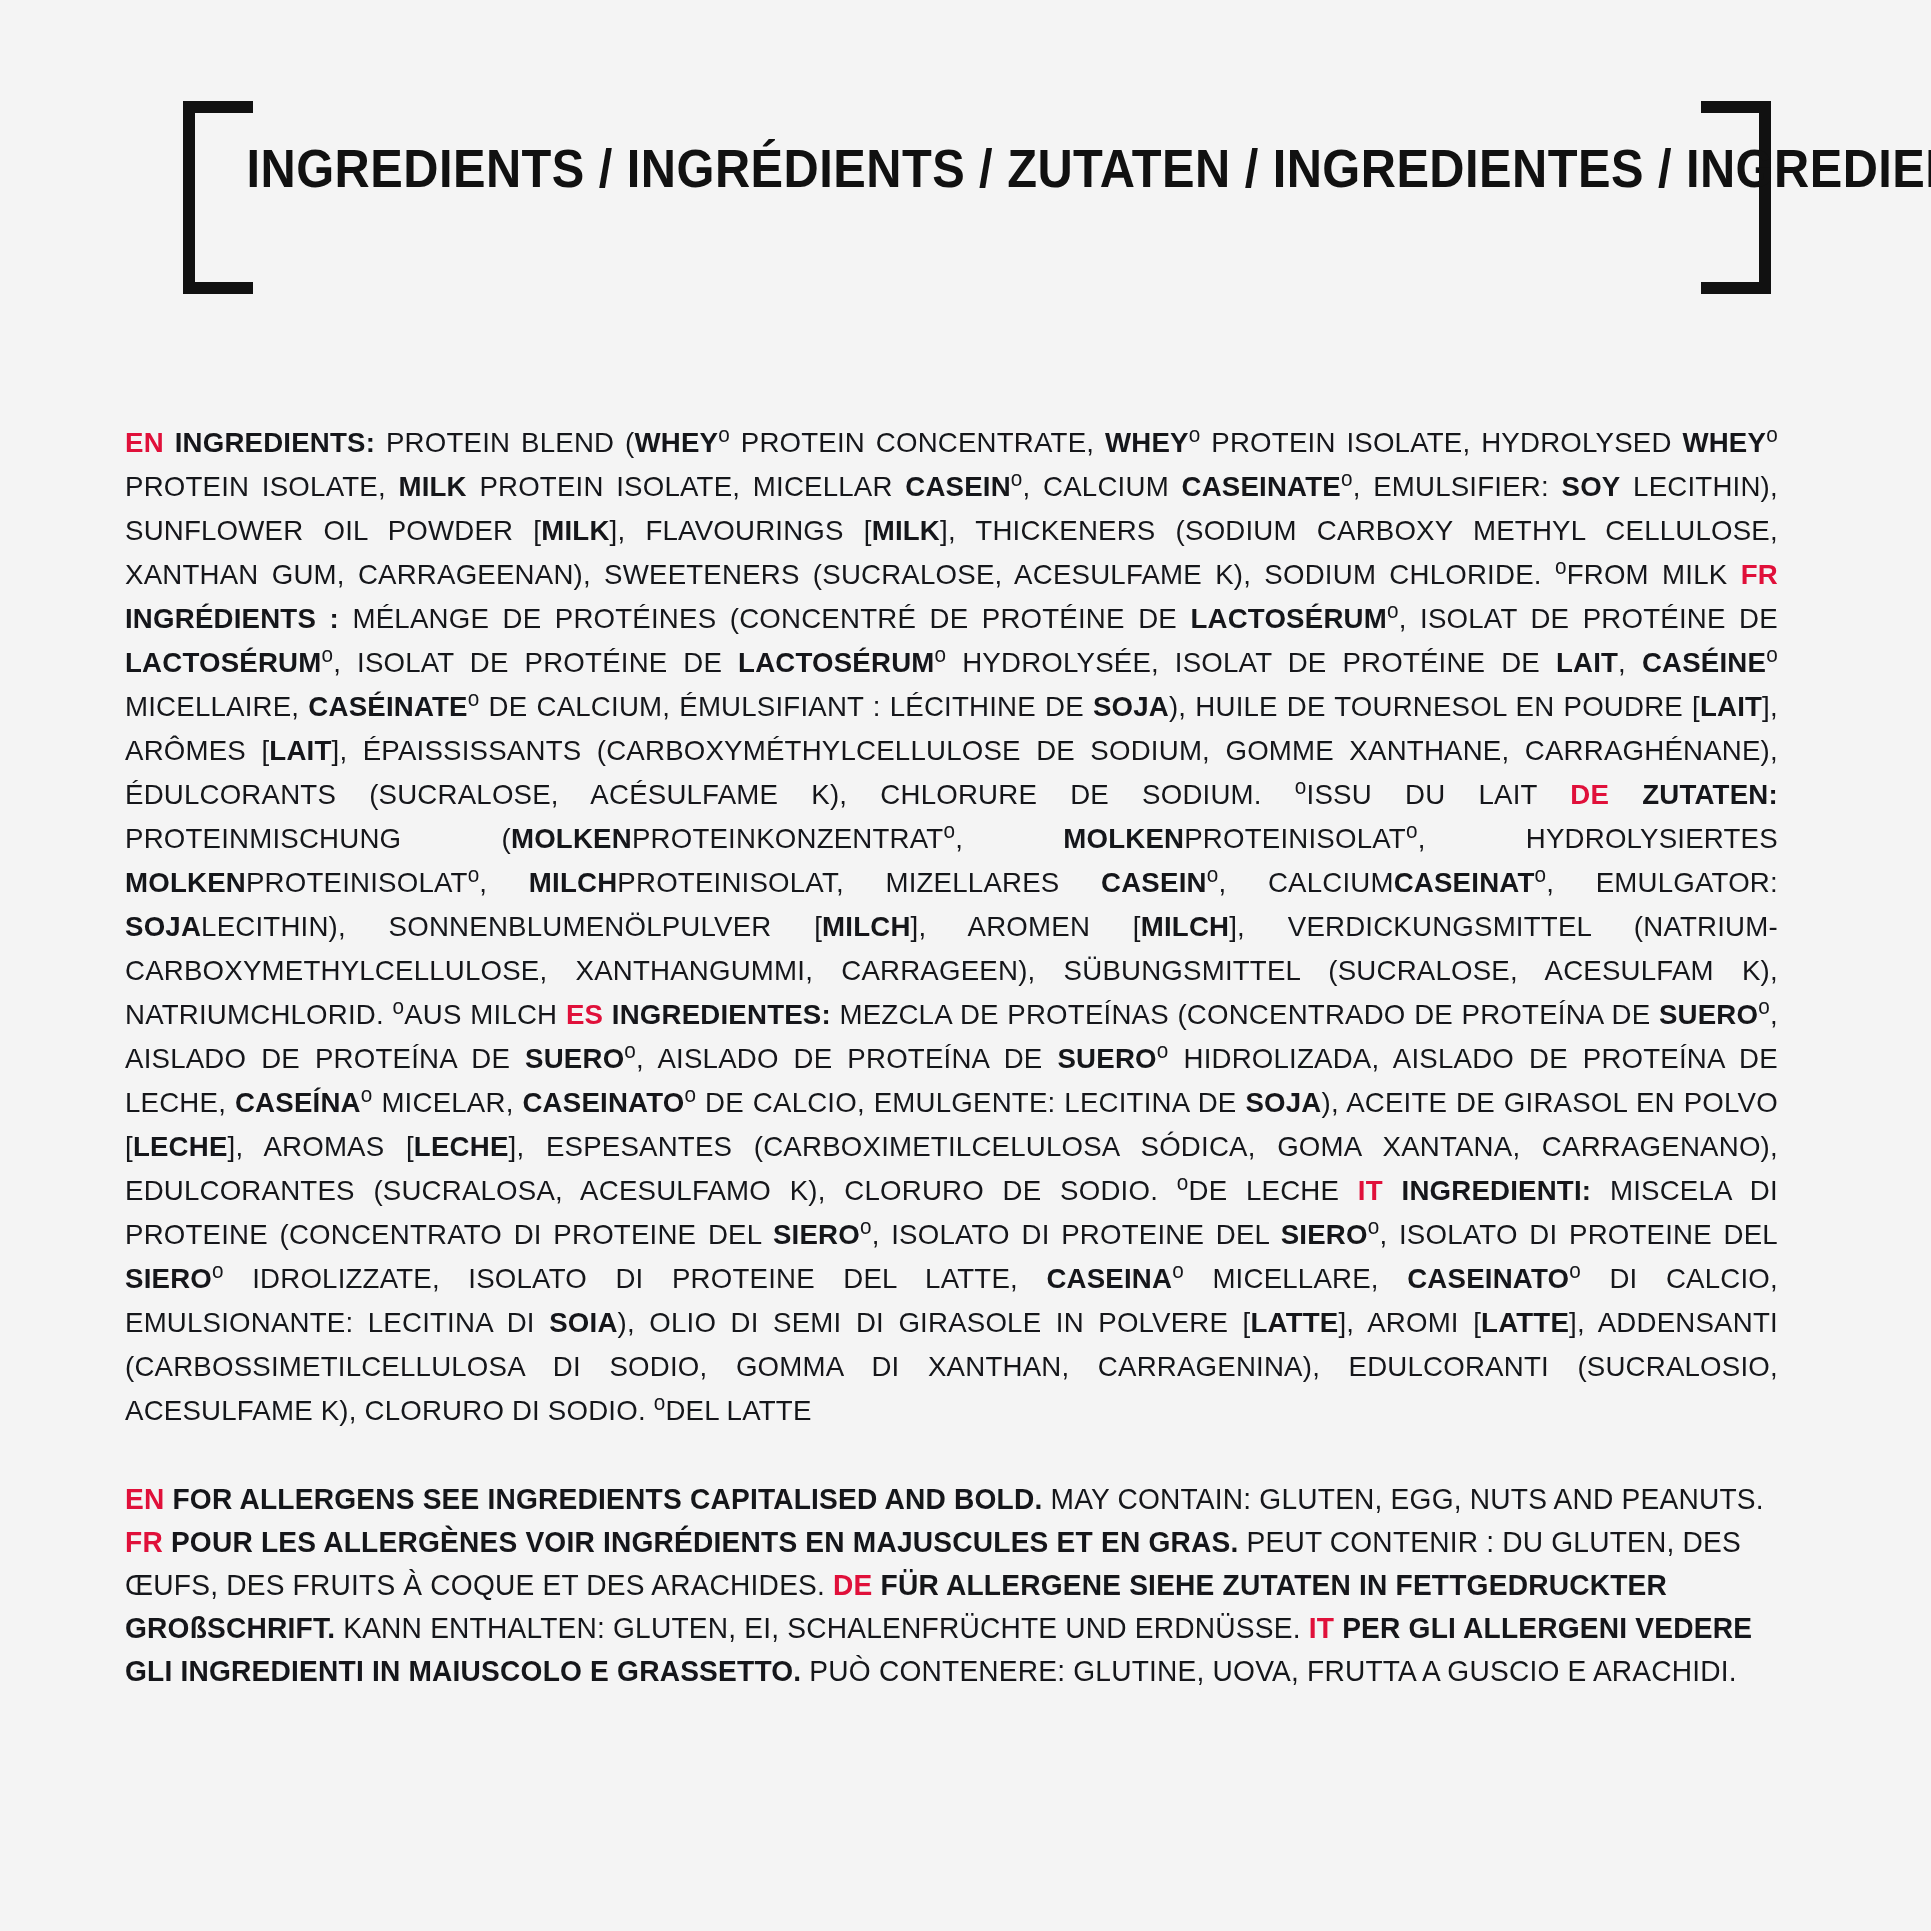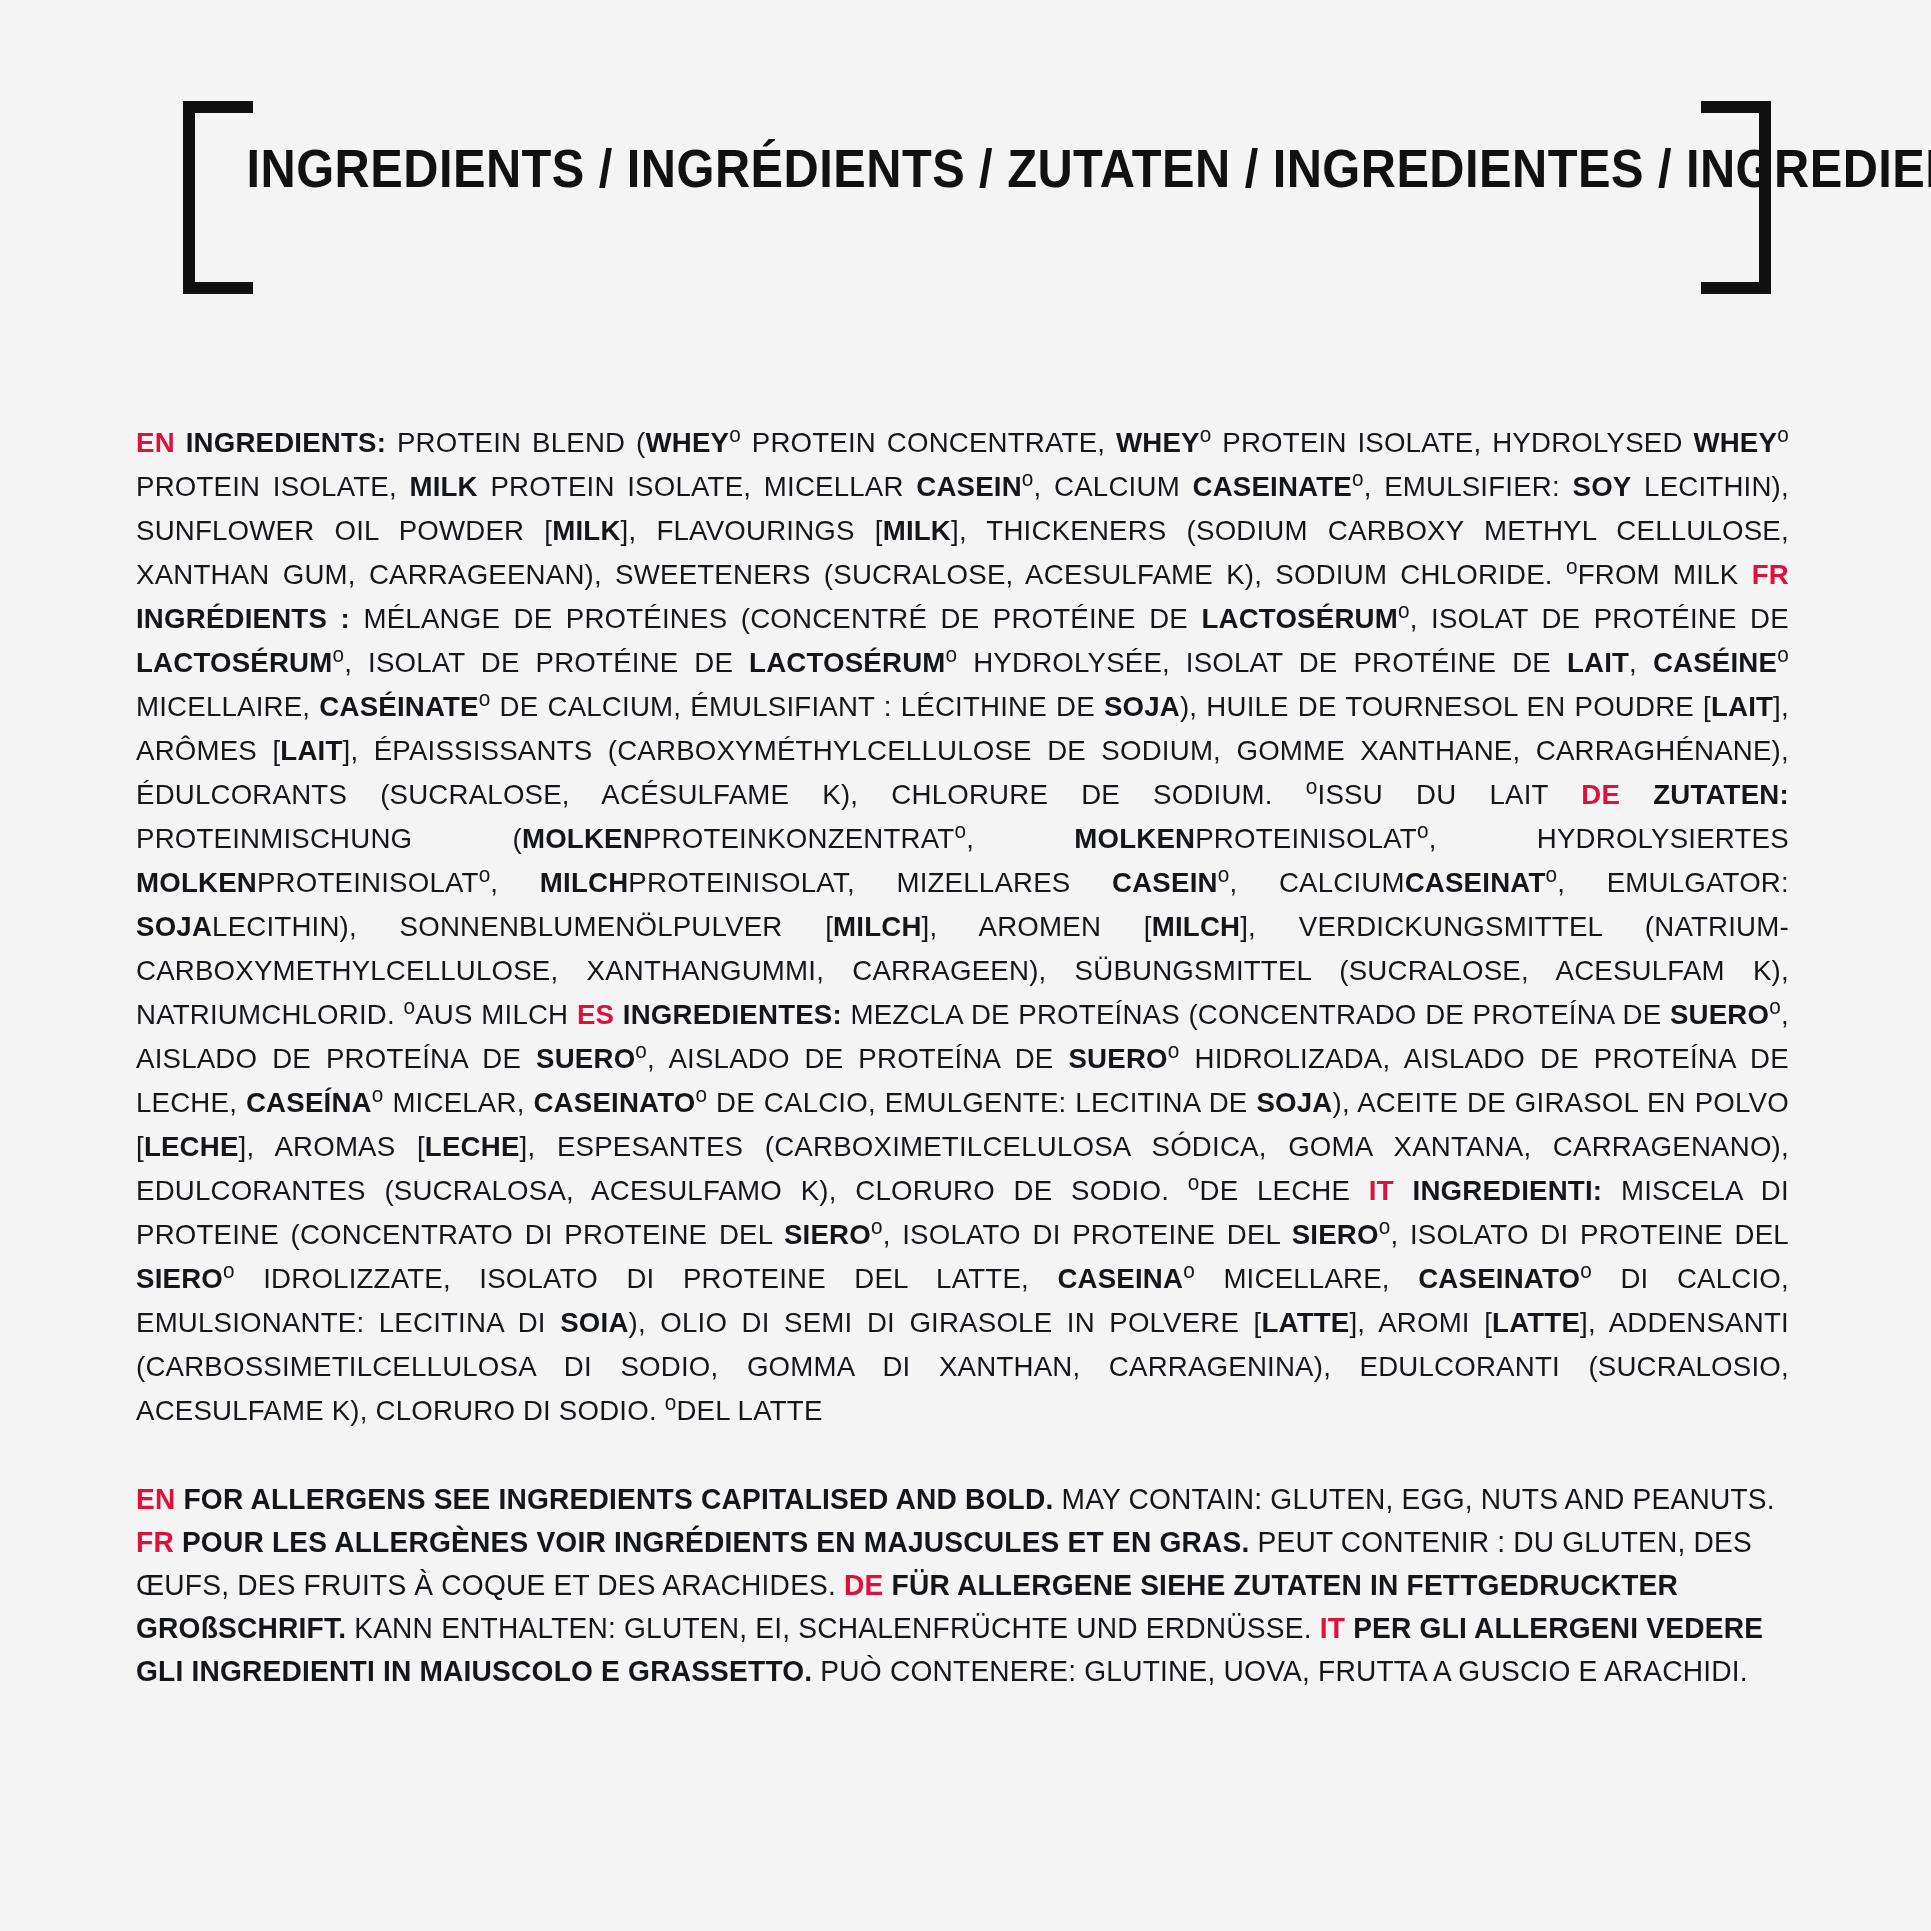--- a/index.html
+++ b/index.html
@@ -52,21 +52,21 @@
     font-size: 53px;
     letter-spacing: 0.5px;
     transform: scaleX(0.92);
     color: #111;
     white-space: nowrap;
   }
 
   
   .content {
     position: absolute;
-    left: 136px;
+    left: 125px;
     top: 391px;
     width: 1704px;
   }
 
   .ingredients-para {
     font-family: "Liberation Sans Narrow", "Liberation Sans", sans-serif;
     font-size: 28.5px;
     line-height: 44px;
     text-align: justify;
     text-justify: inter-word;

